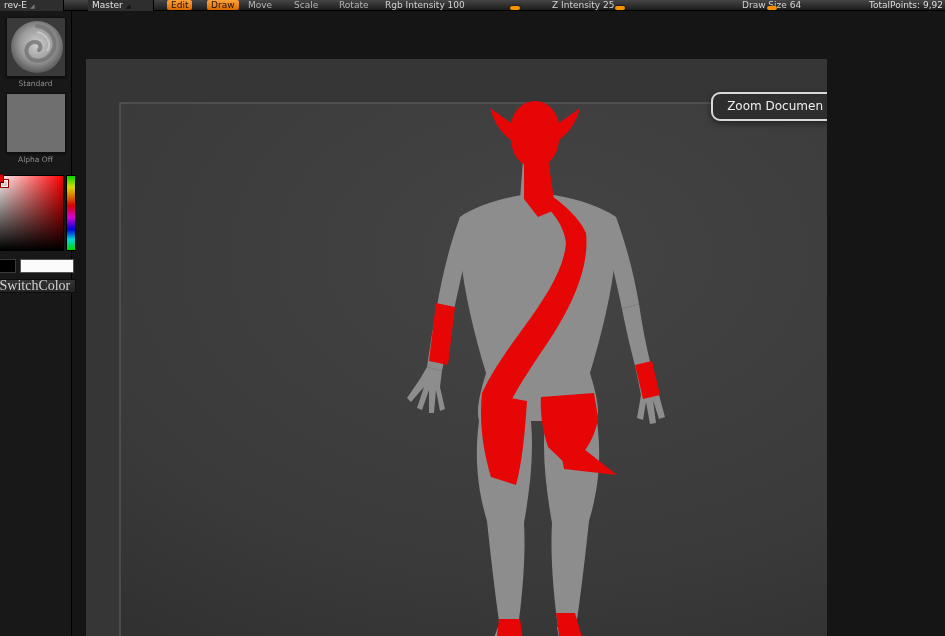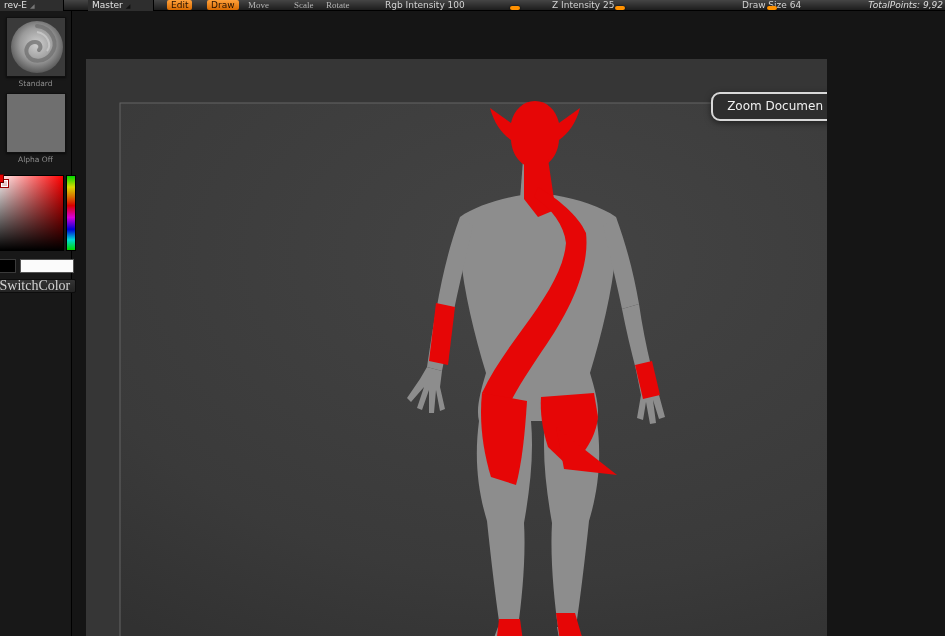--- a/index.html
+++ b/index.html
@@ -14,25 +14,25 @@
     position:absolute;top:0;left:0;right:0;height:11px;
     background:linear-gradient(#454545,#1d1d1d);
     border-bottom:1px solid #000;z-index:30;font-size:9px;
   }
   .tb-item{position:absolute;top:0;height:11px;line-height:11px;white-space:nowrap;
     color:#c9c9c9;overflow:hidden;}
   .tb-menu{background:#2e2e2e;padding:0 4px;border-right:1px solid #000;color:#e2e2e2;}
   .tb-corner{font-size:6px;color:#777;margin-left:3px;vertical-align:top;}
   .tb-btn-orange{background:linear-gradient(#ffa13c,#d86a00);color:#241000;
     padding:0 4px;border-radius:2px;height:10px;line-height:10px;top:0;}
-  .tb-btn-plain{color:#b5b5b5;padding:0 2px;font-family:Liberation Serif, serif;}
+  .tb-btn-plain{color:#b5b5b5;padding:0 2px;}
   .tb-slider{color:#d2d2d2;}
   .tb-handle{position:absolute;bottom:1px;width:10px;height:4px;border-radius:2px;
     background:#ff9100;box-shadow:0 0 2px #000;}
-  .tb-total{right:0;padding-right:2px;color:#dedede;font-style:italic;}
+  .tb-total{right:0;padding-right:2px;color:#dedede;}
   
   .sidebar{
     position:absolute;top:11px;left:0;bottom:0;width:72px;
     background:#181818;border-right:1px solid #000;z-index:20;
     display:flex;flex-direction:column;align-items:center;padding-top:6px;
   }
   .tool-item{display:flex;flex-direction:column;align-items:center;margin-bottom:5px;}
   .thumb{width:60px;height:60px;background:#3d3d3d;border:1px solid #101010;
     box-shadow:0 1px 2px rgba(0,0,0,.6);overflow:hidden;position:relative;}
   .thumb.wide{width:78px;height:62px;}
@@ -92,21 +92,21 @@
     </div>
     <div class="tb-item tb-btn-orange" style="left:207px">
       <span>Draw</span>
     </div>
     <div class="tb-item tb-btn-plain" style="left:246px">
       <span>Move</span>
     </div>
     <div class="tb-item tb-btn-plain" style="left:292px">
       <span>Scale</span>
     </div>
-    <div class="tb-item tb-btn-plain" style="left:324px">
+    <div class="tb-item tb-btn-plain" style="left:337px">
       <span>Rotate</span>
     </div>
 
     <div class="tb-item tb-slider" style="left:385px;width:142px">
       <span>Rgb Intensity</span>&nbsp;<span>100</span>
       <span class="tb-handle" style="left:88%"></span>
     </div>
     <div class="tb-item tb-slider" style="left:552px;width:112px">
       <span>Z Intensity</span>&nbsp;<span>25</span>
       <span class="tb-handle" style="left:56%"></span>

